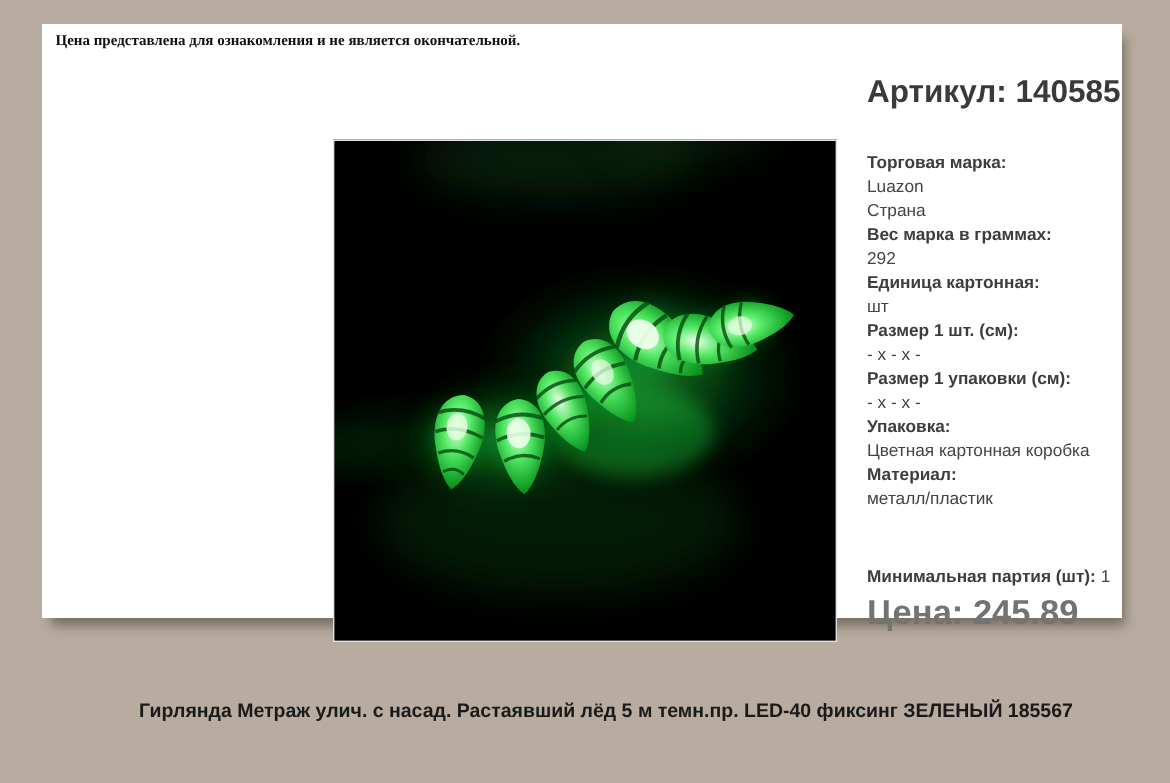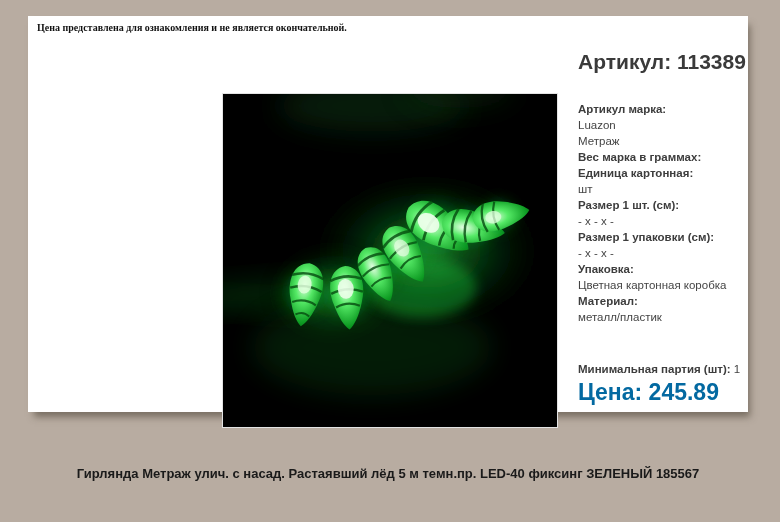--- a/index.html
+++ b/index.html
@@ -69,27 +69,27 @@
     line-height: 16px;
     white-space: nowrap;
     color: #444444;
     margin-top: 20px;
   }
   .min-batch .label { font-weight: bold; color: #3d3d3d; }
   .price-heading {
     margin-top: 2px;
     font-size: 23px;
     font-weight: bold;
-    color: #0369a1;
+    color: #737373;
     white-space: nowrap;
   }
 
   .caption {
     position: absolute;
-    left: 0; top: 450px;
+    left: 16px; top: 450px;
     width: 100%;
     text-align: center;
     font-size: 13px;
     font-weight: bold;
     color: #1a1a1a;
     white-space: nowrap;
   }
 </style>
 </head>
 <body>
@@ -191,31 +191,32 @@
         <circle r="28" fill="url(#glow)" filter="url(#b1)"></circle>
         <path d="M0,-30 C16,-28 20,-10 14,8 C10,22 5,30 0,34 C-5,30 -10,22 -14,8 C-20,-10 -16,-28 0,-30 Z" fill="url(#bulbGrad)"></path>
         <path d="M-16,-16 Q0,-23 16,-16" stroke="#054a0f" stroke-width="2.6" fill="none" opacity="0.8"></path>
         <path d="M-16,-3 Q0,-10 16,-3" stroke="#054a0f" stroke-width="2.4" fill="none" opacity="0.8"></path>
         <ellipse cx="-1" cy="-7" rx="7" ry="9" fill="#dfffdc" opacity="0.75"></ellipse>
       </g>
     </svg>
   </div>
 
   <div class="right-col">
-    <div class="article-heading">Артикул: 113389</div>
-
-    <div class="attr-row">
-      <div class="label">Артикул марка:</div>
+    <div class="article-heading">Артикул: 140585</div>
+
+    <div class="attr-row">
+      <div class="label">Торговая марка:</div>
       <div class="value">Luazon</div>
     </div>
     <div class="attr-row">
-      <div class="value">Метраж</div>
+      <div class="value">Страна</div>
     </div>
     <div class="attr-row">
       <div class="label">Вес марка в граммах:</div>
+      <div class="value">292</div>
     </div>
     <div class="attr-row">
       <div class="label">Единица картонная:</div>
       <div class="value">шт</div>
     </div>
     <div class="attr-row">
       <div class="label">Размер 1 шт. (см):</div>
       <div class="value">- х - х -</div>
     </div>
     <div class="attr-row">

